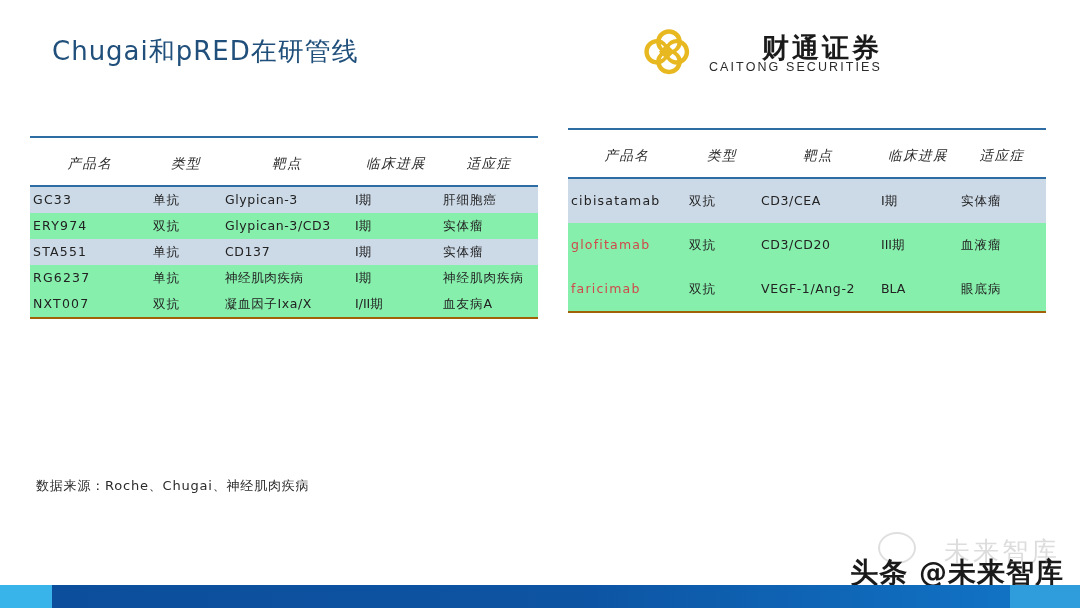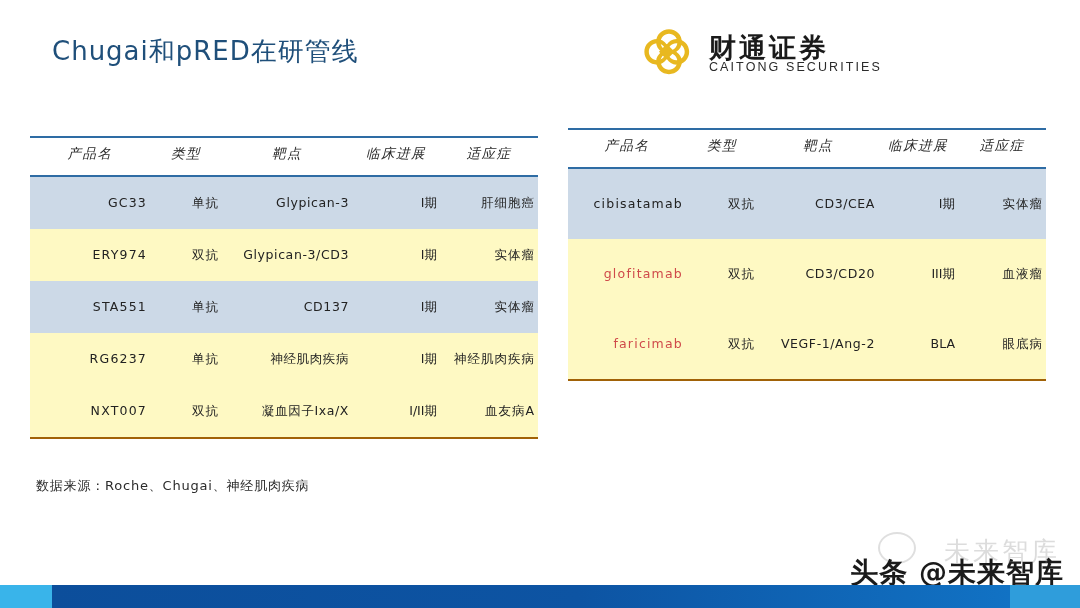--- a/index.html
+++ b/index.html
@@ -35,20 +35,21 @@
   }
 
   
   #brand-logo {
     position: absolute;
     right: 22px;
     top: 26px;
     display: flex;
     align-items: center;
     gap: 12px;
+    text-align: right;
   }
   #brand-mark { width: 56px; height: 56px; display: block; }
   #brand-text-block { line-height: 1; }
   #brand-name-cn {
     font-size: 27px;
     font-weight: bold;
     letter-spacing: 3px;
     color: #1a1a1a;
     font-family: "DejaVu Sans", sans-serif;
   }
@@ -68,39 +69,39 @@
     font-family: "DejaVu Sans", sans-serif;
   }
   #table-left  { left: 30px;  top: 136px; width: 508px; }
   #table-right { left: 568px; top: 128px; width: 460px; }
 
   .pipeline-table thead th {
     font-weight: normal;
     font-size: 13.5px;
     color: #2a2a2a;
     text-align: center;
-    padding: 7px 2px 12px;
+    padding: 17px 2px 12px;
     border-top: 2px solid #2e6ca4;
     border-bottom: 2px solid #2e6ca4;
     letter-spacing: 1.5px;
     font-style: italic;
   }
   .pipeline-table tbody td {
     font-size: 12.5px;
     color: #222222;
-    text-align: right;
-    padding: 15px 3px;
+    text-align: left;
+    padding: 2px 3px;
     line-height: 1.35;
     border: none;
   }
   #table-left tbody td  { height: 22px; }
   #table-right tbody td { height: 40px; }
 
   .pipeline-table tbody tr.shaded td { background: #ccd9e7; }
-  .pipeline-table tbody tr.plain  td { background: #fef9c3; }
+  .pipeline-table tbody tr.plain  td { background: #86efac; }
   .pipeline-table tbody tr:last-child td { border-bottom: 2px solid #a16207; }
 
   .cell-drug { letter-spacing: 1.2px; }
   .cell-drug.highlight { color: #cf4a4a; }
   .cell-cn { font-family: "DejaVu Sans", sans-serif; letter-spacing: 1px; }
   .cell-target { letter-spacing: 0.6px; }
 
   
   #source-note {
     position: absolute;

